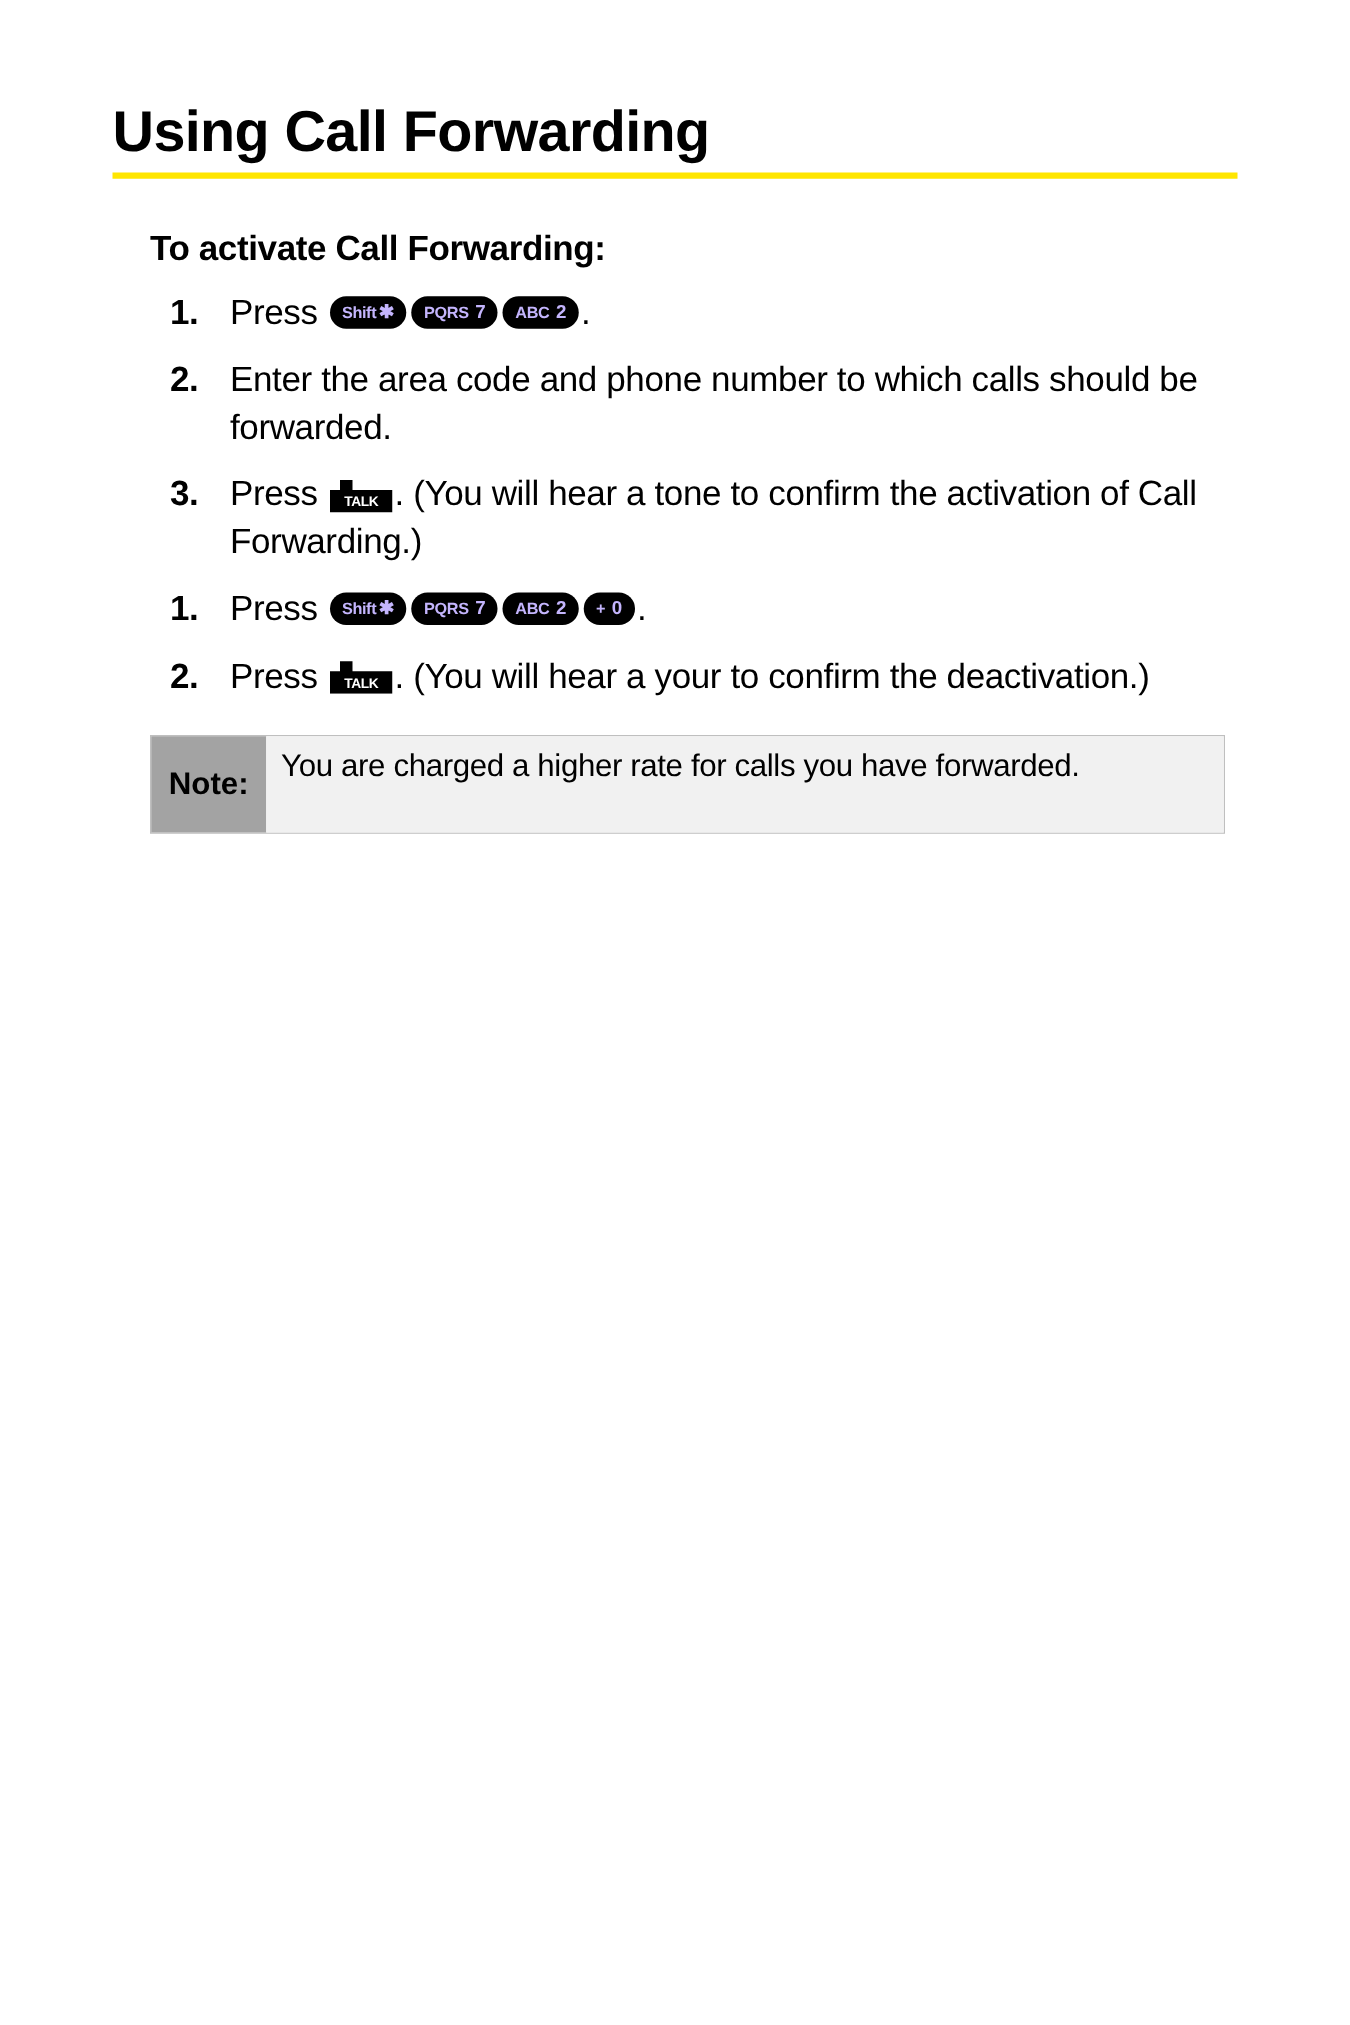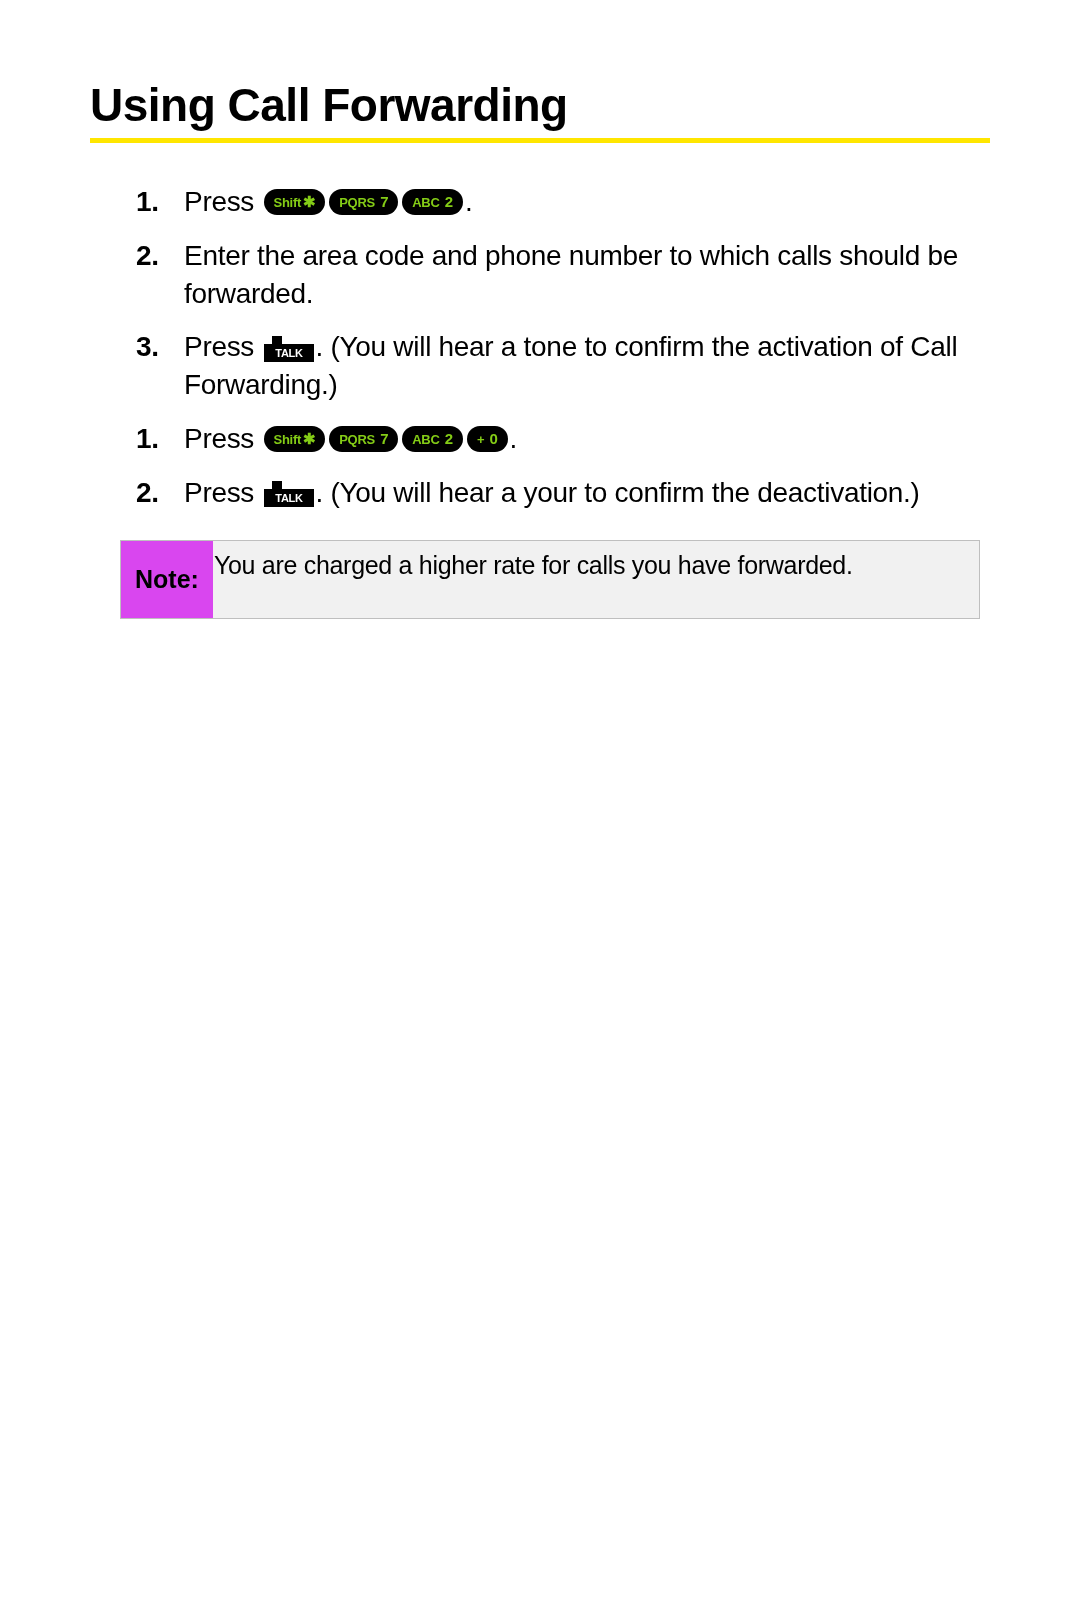--- a/index.html
+++ b/index.html
@@ -5,40 +5,41 @@
   * { box-sizing: border-box; margin: 0; padding: 0; }
   html, body { width: 1080px; height: 1620px; background: #fff; font-family: "Segoe UI", "Helvetica Neue", Arial, sans-serif; color: #000; }
   .page { position: relative; width: 1080px; height: 1568px; padding: 78px 90px 0 90px; }
   .title { font-size: 46px; font-weight: 700; letter-spacing: -0.5px; padding-bottom: 6px; border-bottom: 5px solid #ffe600; margin-bottom: 40px; }
   .content { padding-left: 30px; padding-right: 10px; }
   .intro { font-size: 28px; line-height: 1.35; letter-spacing: -0.3px; margin-bottom: 28px; }
   .subhead { font-size: 28px; font-weight: 700; letter-spacing: -0.3px; margin: 20px 0 14px 0; }
   ol.steps { list-style: none; counter-reset: step; padding-left: 64px; }
   ol.steps > li { counter-increment: step; position: relative; font-size: 28px; line-height: 1.35; letter-spacing: -0.3px; margin: 16px 0; padding-left: 0; }
   ol.steps > li::before { content: counter(step) "."; position: absolute; left: -48px; top: 0; font-weight: 700; font-size: 28px; }
-  .key { display: inline-block; vertical-align: middle; background: #000; color: #84cc16; border-radius: 14px; height: 26px; line-height: 26px; padding: 0 10px; font-size: 13px; font-weight: 700; margin: 0 2px; position: relative; top: -2px; }
+  .key { display: inline-block; vertical-align: middle; background: #000; color: #c4b5fd; border-radius: 14px; height: 26px; line-height: 26px; padding: 0 10px; font-size: 13px; font-weight: 700; margin: 0 2px; position: relative; top: -2px; }
   .key .sym { font-size: 15px; margin-left: 2px; }
   .talk { display: inline-block; vertical-align: middle; position: relative; top: -2px; width: 50px; height: 30px; margin: 0 2px; }
   .talk svg { width: 50px; height: 30px; display: block; }
   .notebox { display: flex; border: 1px solid #bfbfbf; margin-top: 28px; }
-  .note-label { background: #d946ef; font-weight: 700; font-size: 25px; padding: 24px 14px; display: flex; align-items: center; }
-  .note-text { background: #f1f1f1; font-size: 25px; padding: 10px 1px; flex: 1; letter-spacing: -0.3px; }
+  .note-label { background: #a3a3a3; font-weight: 700; font-size: 25px; padding: 24px 14px; display: flex; align-items: center; }
+  .note-text { background: #f1f1f1; font-size: 25px; padding: 10px 12px; flex: 1; letter-spacing: -0.3px; }
   .footer { position: absolute; left: 90px; bottom: 90px; font-size: 28px; font-weight: 700; letter-spacing: -0.3px; }
   .footer .pn { display: inline-block; margin-right: 38px; }
 </style>
 </head>
 <body>
 
 <div class="page">
 
   <h1 class="title">Using Call Forwarding</h1>
 
   <div class="content">
 
 
+    <p class="subhead">To activate Call Forwarding:</p>
 
     <ol class="steps">
       <li>
         <span>Press </span><span class="key"><span>Shift</span><span class="sym">✱</span></span><span class="key"><span>PQRS</span> <span class="sym">7</span></span><span class="key"><span>ABC</span> <span class="sym">2</span></span><span>.</span>
       </li>
       <li>Enter the area code and phone number to which calls should be forwarded.</li>
       <li>
         <span>Press </span><span class="talk">
           <svg viewBox="0 0 50 30">
               <path d="M0 12 L8 12 L8 4 L18 4 L18 12 L50 12 L50 30 L0 30 Z" fill="#000"></path>

